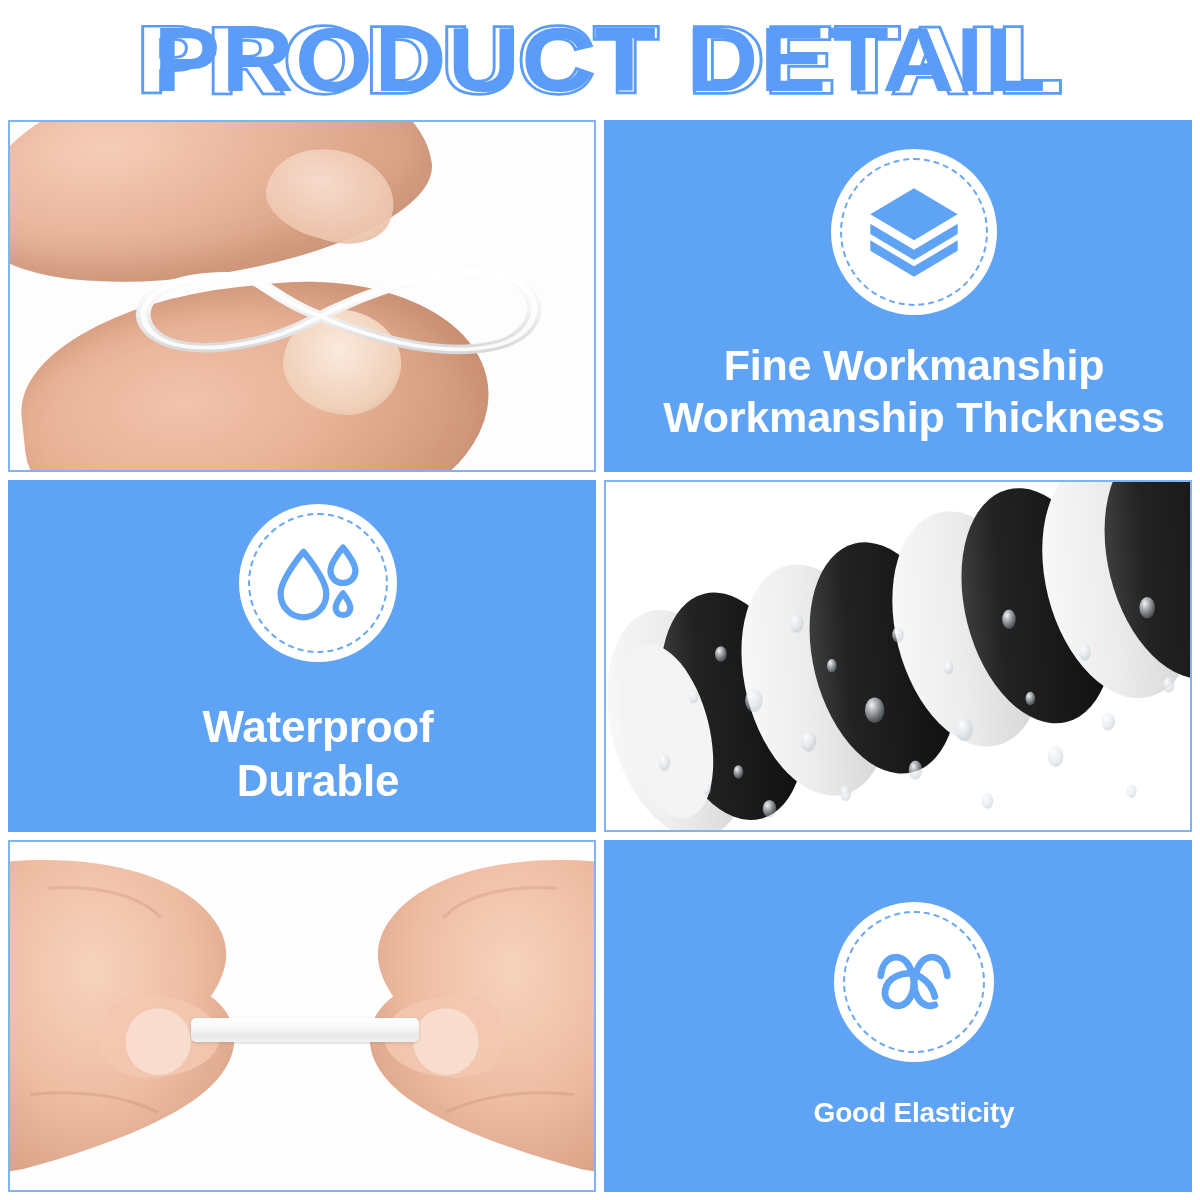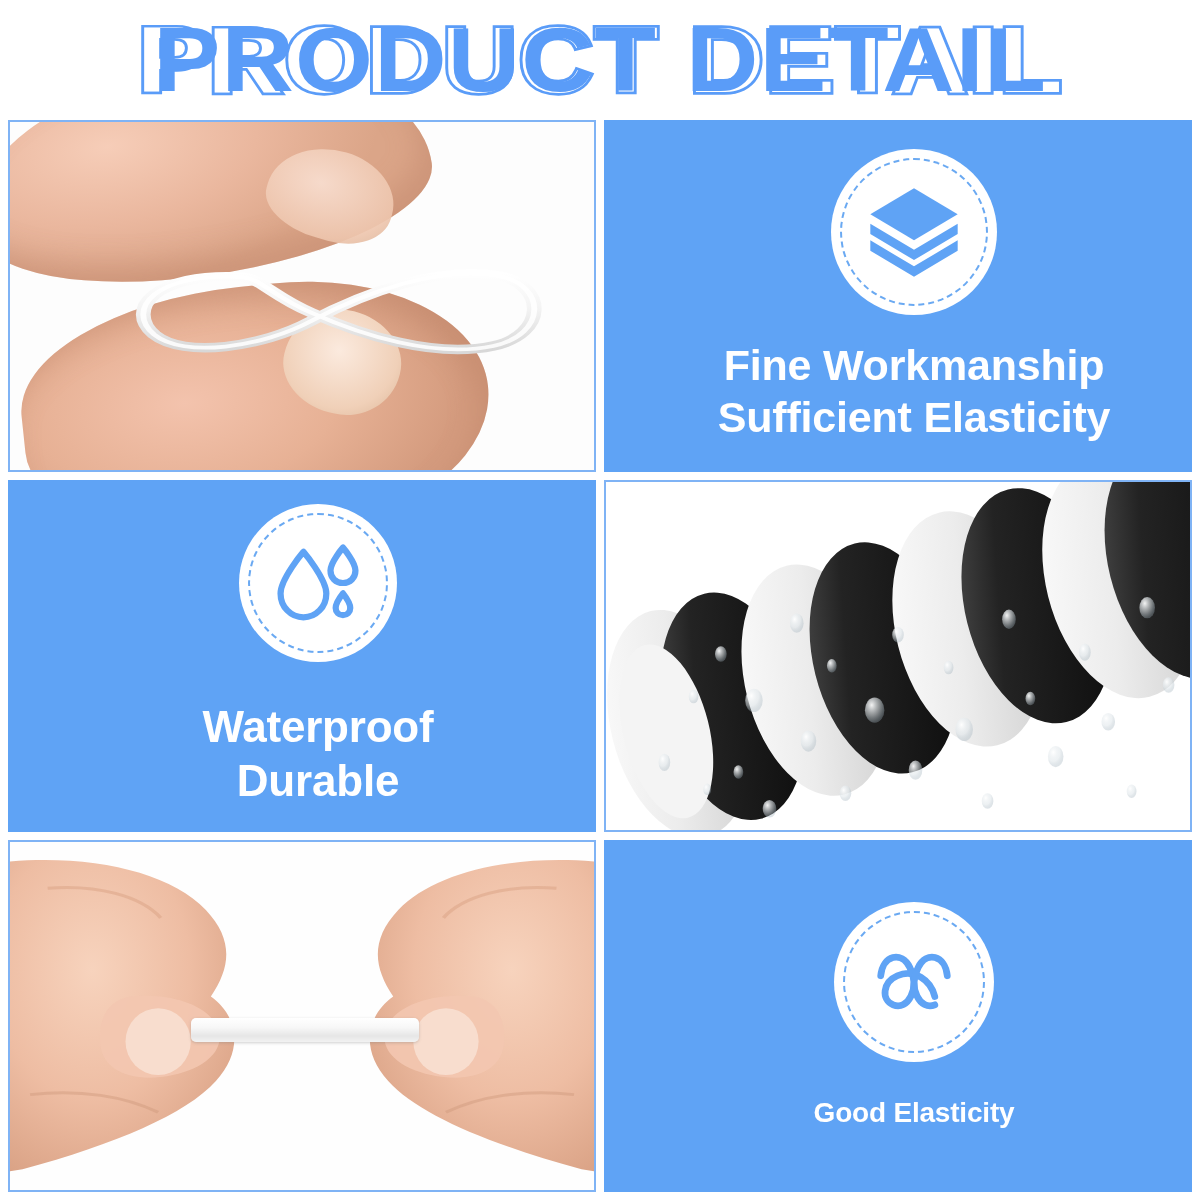--- a/index.html
+++ b/index.html
@@ -277,21 +277,21 @@
         <svg width="104" height="104" viewBox="0 0 100 100">
           <g fill="#5fa3f5">
             <path d="M50 8 L92 33 L50 58 L8 33 Z"></path>
             <path d="M8 42 L8 52 L50 77 L92 52 L92 42 L50 67 Z"></path>
             <path d="M8 58 L8 68 L50 93 L92 68 L92 58 L50 83 Z"></path>
           </g>
         </svg>
       </div>
       <div class="feature-text">
         <span class="l1">Fine Workmanship</span>
-        <span class="l2">Sufficient Elasticity</span>
+        <span class="l2">Workmanship Thickness</span>
       </div>
     </div>
 
     <div class="cell feature-cell wp">
       <div class="badge">
         <svg width="104" height="104" viewBox="0 0 100 100">
           <g fill="none" stroke="#5fa3f5" stroke-width="6" stroke-linejoin="round">
             <path d="M36 20 C36 20 14 46 14 60 C14 73 24 83 36 83
                      C48 83 58 73 58 60 C58 46 36 20 36 20 Z"></path>
             <path d="M74 16 C74 16 62 30 62 38 C62 45 67 50 74 50

